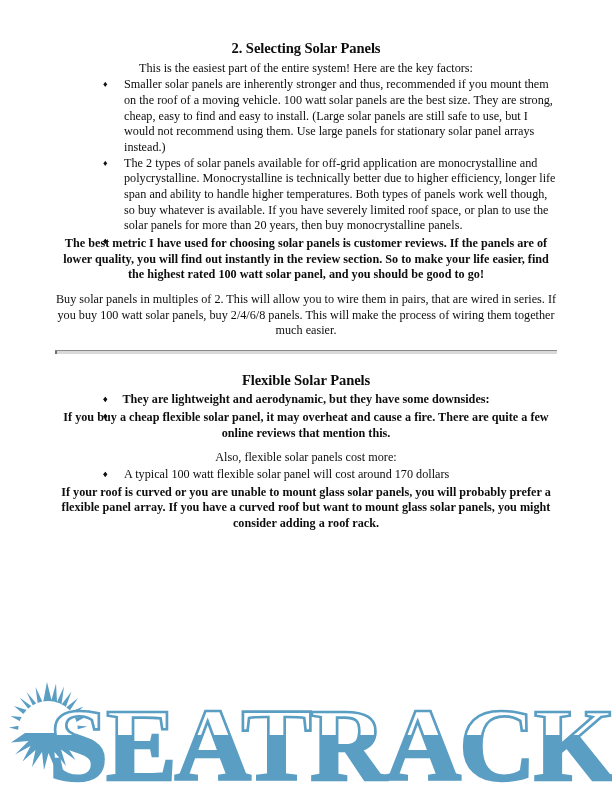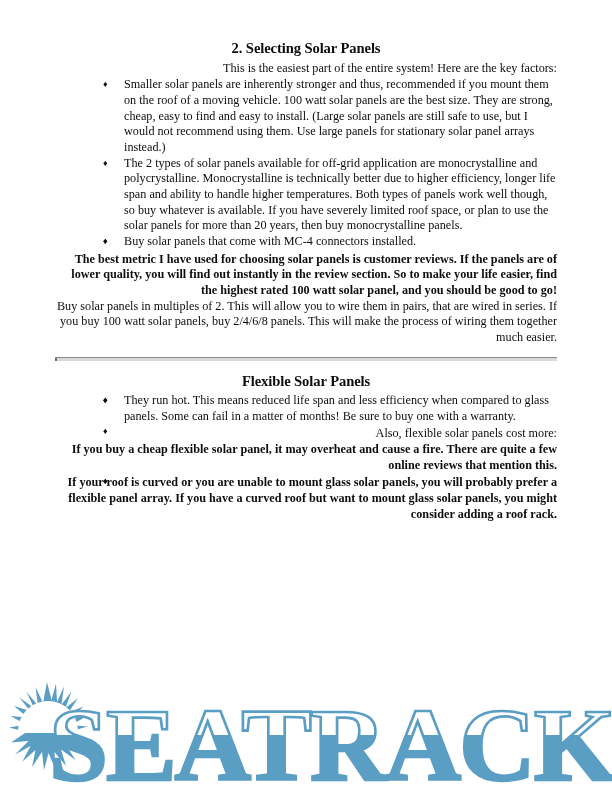--- a/index.html
+++ b/index.html
@@ -25,29 +25,30 @@
   }
   h1.section-heading {
     font-size: 14.6px;
     font-weight: bold;
     text-align: center;
     margin: 0 0 3px 0;
     letter-spacing: -0.1px;
     line-height: 1.2;
   }
   h1.section-heading.flexible {
-    margin-top: 12px;
+    margin-top: 18px;
   }
   p.para {
     font-size: 12.2px;
     line-height: 1.285;
     margin: 0 0 0 0;
-    text-align: right;
+    text-align: center;
   }
   p.para + p.para {
+    margin-top: 9px;
   }
   ul.bullets {
     list-style: none;
     margin: 1px 0 2px 0;
     padding: 0;
   }
   ul.bullets li {
     position: relative;
     font-size: 12.2px;
     line-height: 1.285;
@@ -116,21 +117,20 @@
       </li>
       <li>
         <span class="bullet-glyph">♦</span>
         <span>The 2 types of solar panels available for off-grid application are monocrystalline and polycrystalline. Monocrystalline is technically better due to higher efficiency, longer life span and ability to handle higher temperatures. Both types of panels work well though, so buy whatever is available. If you have severely limited roof space, or plan to use the solar panels for more than 20 years, then buy monocrystalline panels.</span>
       </li>
       <li>
         <span class="bullet-glyph">♦</span>
       </li>
       <li>
         <span class="bullet-glyph">♦</span>
-        <span>Buy solar panels that come with MC-4 connectors installed.</span>
       </li>
     </ul>
 
     <p class="para para-after-list">The best metric I have used for choosing solar panels is customer reviews. If the panels are of lower quality, you will find out instantly in the review section. So to make your life easier, find the highest rated 100 watt solar panel, and you should be good to go!</p>
 
     <p class="para">Buy solar panels in multiples of 2. This will allow you to wire them in pairs, that are wired in series. If you buy 100 watt solar panels, buy 2/4/6/8 panels. This will make the process of wiring them together much easier.</p>
 
     <hr class="divider">
 
     <h1 class="section-heading flexible">Flexible Solar Panels</h1>
@@ -138,41 +138,42 @@
 
     <ul class="bullets">
       <li>
         <span class="bullet-glyph">♦</span>
       </li>
       <li>
         <span class="bullet-glyph">♦</span>
       </li>
     </ul>
 
-
-    <ul class="bullets">
-      <li>
-        <span class="bullet-glyph">♦</span>
-        <span>They run hot. This means reduced life span and less efficiency when compared to glass panels. Some can fail in a matter of months! Be sure to buy one with a warranty.</span>
-      </li>
-      <li>
-        <span class="bullet-glyph">♦</span>
-      </li>
-    </ul>
+    <p class="para para-after-list">They are lightweight and aerodynamic, but they have some downsides:</p>
+
+    <ul class="bullets">
+      <li>
+        <span class="bullet-glyph">♦</span>
+      </li>
+      <li>
+        <span class="bullet-glyph">♦</span>
+      </li>
+    </ul>
+
+    <p class="para para-after-list">If you buy a cheap flexible solar panel, it may overheat and cause a fire. There are quite a few online reviews that mention this.</p>
 
     <p class="para">Also, flexible solar panels cost more:</p>
 
-    <p class="para para-after-list">If you buy a cheap flexible solar panel, it may overheat and cause a fire. There are quite a few online reviews that mention this.</p>
-
-    <ul class="bullets">
-      <li>
-        <span class="bullet-glyph">♦</span>
-      </li>
-      <li>
-        <span class="bullet-glyph">♦</span>
+    <ul class="bullets">
+      <li>
+        <span class="bullet-glyph">♦</span>
+      </li>
+      <li>
+        <span class="bullet-glyph">♦</span>
+        <span>A typical 100 watt flexible solar panel will cost around 170 dollars</span>
       </li>
     </ul>
 
     <p class="para para-after-list">If your roof is curved or you are unable to mount glass solar panels, you will probably prefer a flexible panel array. If you have a curved roof but want to mount glass solar panels, you might consider adding a roof rack.</p>
 
   </div>
 
   <div class="watermark">
     <svg width="612" height="120" viewBox="0 0 612 120" xmlns="http://www.w3.org/2000/svg">
       <defs>

